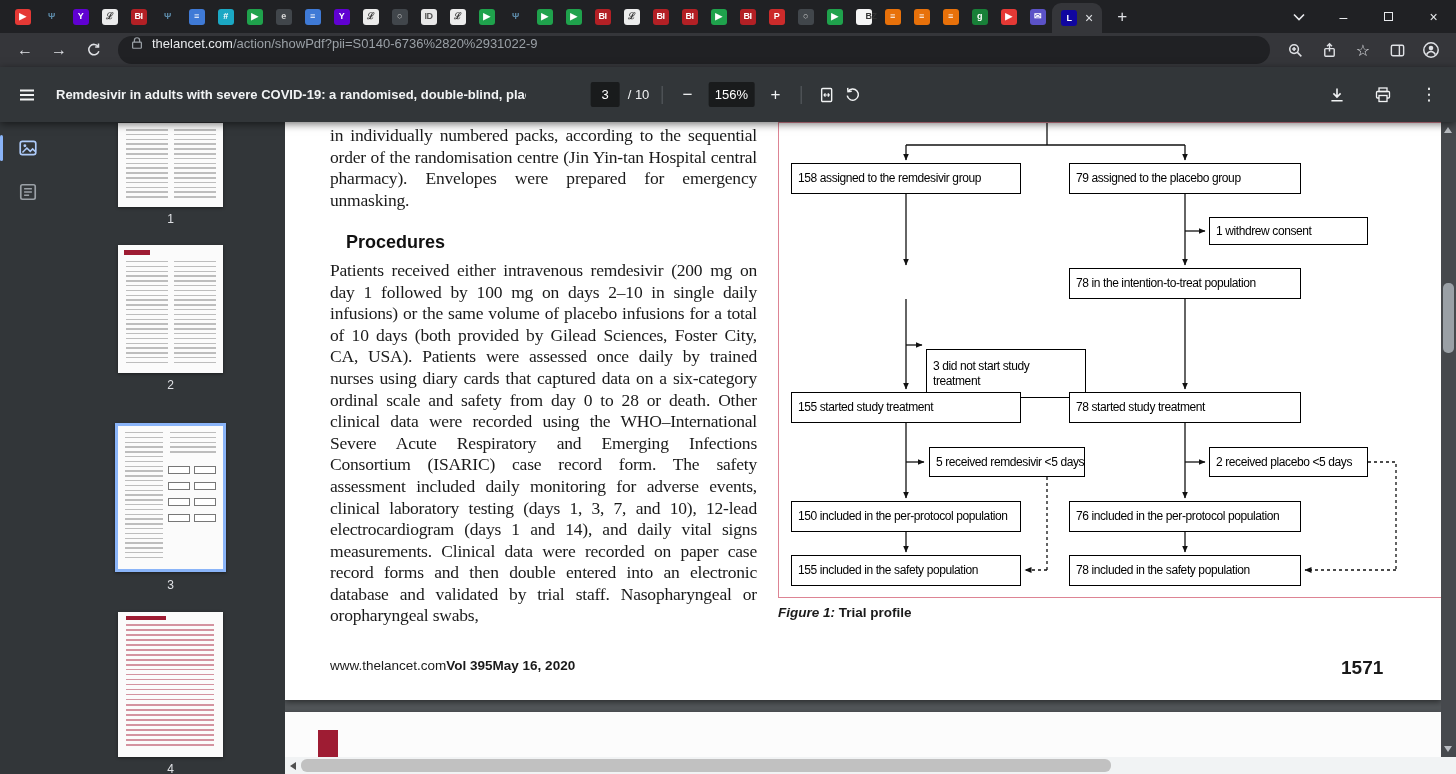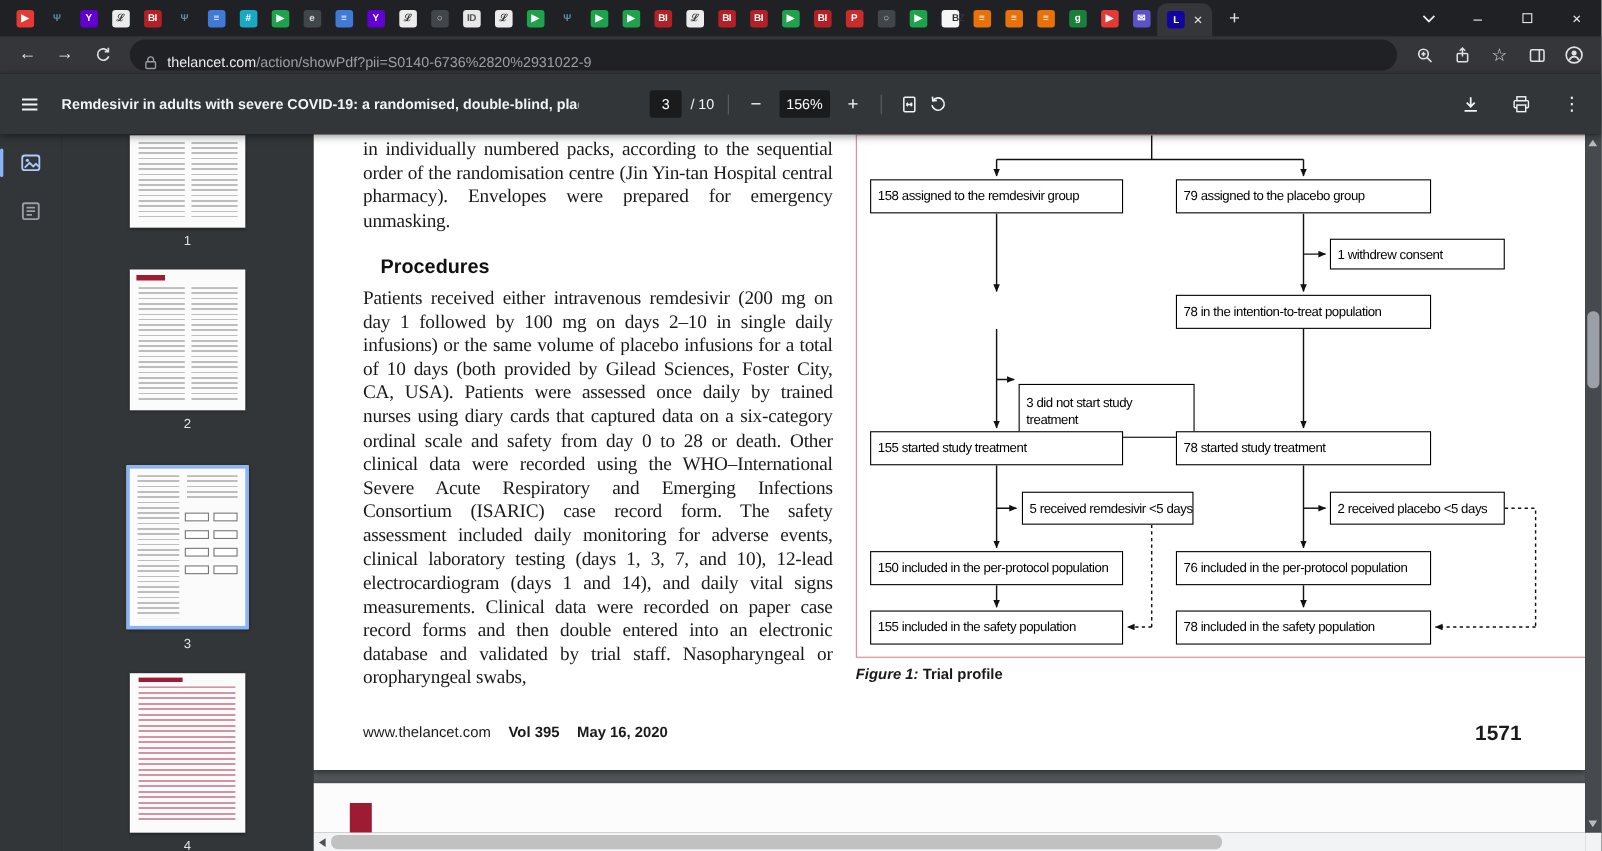--- a/index.html
+++ b/index.html
@@ -19,21 +19,21 @@
             color:#dfe1e5; font-size:17px; border-radius:50%; }
   .win-group { margin-left:auto; display:flex; align-items:center; }
   .win-btn { width:45px; height:33px; display:flex; align-items:center; justify-content:center; color:#e8eaed; font-size:14px; }
   .maxbox { width:9px; height:9px; border:1.3px solid #e8eaed; display:inline-block; }
 
   
   .navbar { position:absolute; left:0; top:33px; width:100%; height:34px; background:#35363a;
             display:flex; align-items:center; padding:0 8px; }
   .nav-icon { width:28px; height:28px; display:flex; align-items:center; justify-content:center;
               color:#dfe1e5; font-size:16px; border-radius:50%; margin:0 3px; flex:0 0 auto; }
-  .omnibox { flex:1; height:28px; background:#202124; border-radius:14px; display:flex; align-items:flex-end;
+  .omnibox { flex:1; height:28px; background:#202124; border-radius:14px; display:flex; align-items:flex-start;
              padding:0 12px; margin:0 8px; font-size:13px; gap:8px; min-width:0; }
   .url { white-space:nowrap; overflow:hidden; }
   .url-domain { color:#e8eaed; }
   .url-path { color:#9aa0a6; }
 
   
   .pdf-toolbar { position:absolute; left:0; top:67px; width:100%; height:55px; background:#323639;
                  display:flex; align-items:center; box-shadow:0 2px 8px rgba(0,0,0,.55); z-index:5; padding:0 14px; }
   .tb-icon { min-width:26px; height:26px; display:flex; align-items:center; justify-content:center;
              color:#f1f3f4; font-size:17px; flex:0 0 auto; }
@@ -76,21 +76,21 @@
   .flow-svg { position:absolute; left:0; top:0; }
   .fbox { position:absolute; background:#fff; border:1.3px solid #000; display:flex; align-items:center;
           padding:0 6px; font-size:12px; letter-spacing:-0.4px; color:#000; white-space:nowrap; line-height:1.25; }
   .fbox.wrap { white-space:normal;margin-top:28px; }
   .fcaption { position:absolute; left:493px; top:483px; font-size:13.5px; color:#1a1a1a; }
   .fcap-label { font-style:italic; font-weight:bold; }
   .fcap-title { font-weight:bold; }
 
   .pfooter { position:absolute; left:45px; top:536px; font-size:13.5px; color:#1a1a1a; }
   .pfooter .site { font-weight:normal; }
-  .pfooter b { margin-left:16px; }
+  .pfooter b { }
   .pnum { position:absolute; left:1056px; top:535px; font-size:19px; font-weight:bold; color:#1a1a1a; }
 
   
   .nextpage { position:absolute; left:0; top:590px; width:1156px; height:45px; background:#fcfcfc;
               box-shadow:0 1px 4px rgba(0,0,0,.4); }
   .np-red { position:absolute; left:33px; top:18px; width:20px; height:27px; }
 
   .hscroll { position:absolute; left:0; bottom:0; width:100%; height:17px; background:#f1f3f4; }
   .h-arrow { position:absolute; left:5px; top:5px; width:0; height:0;
              border-top:4px solid transparent; border-bottom:4px solid transparent; border-right:6px solid #505050; }

